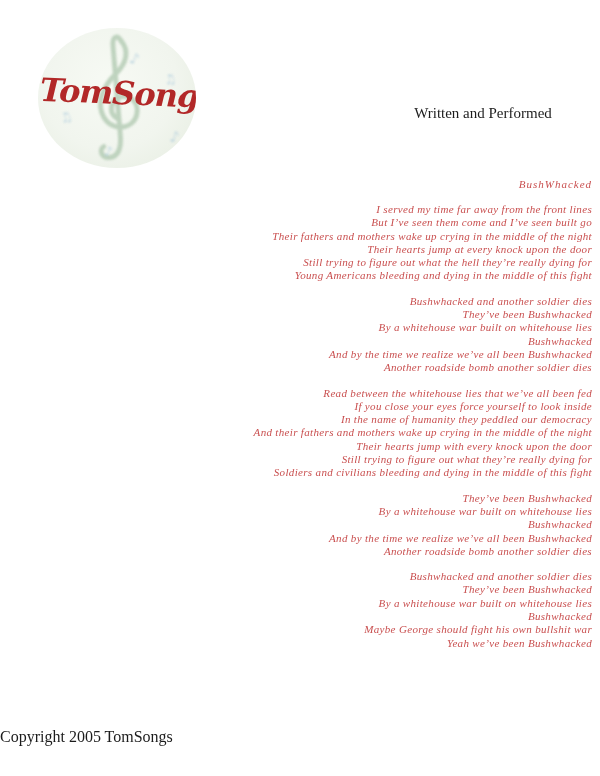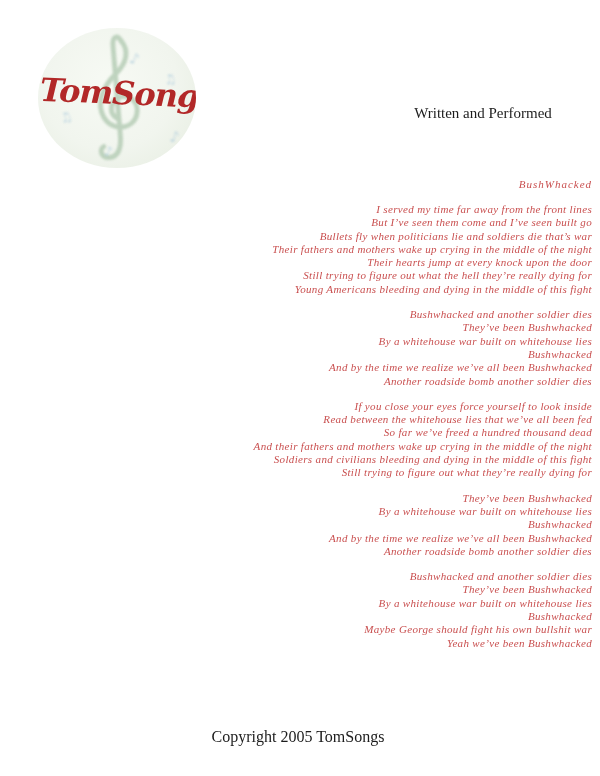--- a/index.html
+++ b/index.html
@@ -72,21 +72,20 @@
   }
   .song-title{
     font-size:11px;line-height:13px;
     letter-spacing:0.09em;
     margin-bottom:12px;
   }
   .stanza{margin-bottom:12px;}
   
   .footer{
     position:absolute;top:727px;left:0;width:596px;
-    text-align:center;
     font-size:16px;line-height:20px;
     color:var(--ink);
   }
 </style>
 </head>
 <body>
 
 <div class="logo">
   <svg class="clef-svg" viewBox="0 0 100 220" aria-hidden="true">
     <g fill="none" stroke="var(--clef-green)" stroke-width="8" stroke-linecap="round">
@@ -105,41 +104,41 @@
 <div class="credits">
   <div>Written and Performed</div>
 </div>
 
 <div class="sheet">
   <div class="song-title">BushWhacked</div>
   <div id="stanzas">
       <div class="stanza">
         <div class="lyric-line">I served my time far away from the front lines</div>
         <div class="lyric-line">But I’ve seen them come and I’ve seen built go</div>
-        <div class="lyric-line">Bullets fly when politicians lie and soldiers die that’s war</div>
         <div class="lyric-line">Their fathers and mothers wake up crying in the middle of the night</div>
         <div class="lyric-line">Their hearts jump at every knock upon the door</div>
         <div class="lyric-line">Still trying to figure out what the hell they’re really dying for</div>
         <div class="lyric-line">Young Americans bleeding and dying in the middle of this fight</div>
       </div>
       <div class="stanza">
         <div class="lyric-line">Bushwhacked and another soldier dies</div>
         <div class="lyric-line">They’ve been Bushwhacked</div>
         <div class="lyric-line">By a whitehouse war built on whitehouse lies</div>
         <div class="lyric-line">Bushwhacked</div>
         <div class="lyric-line">And by the time we realize we’ve all been Bushwhacked</div>
         <div class="lyric-line">Another roadside bomb another soldier dies</div>
       </div>
       <div class="stanza">
+        <div class="lyric-line">Read between the whitehouse lies that we’ve all been fed</div>
         <div class="lyric-line">If you close your eyes force yourself to look inside</div>
-        <div class="lyric-line">Read between the whitehouse lies that we’ve all been fed</div>
-        <div class="lyric-line">So far we’ve freed a hundred thousand dead</div>
+        <div class="lyric-line">In the name of humanity they peddled our democracy</div>
         <div class="lyric-line">And their fathers and mothers wake up crying in the middle of the night</div>
+        <div class="lyric-line">Their hearts jump with every knock upon the door</div>
+        <div class="lyric-line">Still trying to figure out what they’re really dying for</div>
         <div class="lyric-line">Soldiers and civilians bleeding and dying in the middle of this fight</div>
-        <div class="lyric-line">Still trying to figure out what they’re really dying for</div>
       </div>
       <div class="stanza">
         <div class="lyric-line">They’ve been Bushwhacked</div>
         <div class="lyric-line">By a whitehouse war built on whitehouse lies</div>
         <div class="lyric-line">Bushwhacked</div>
         <div class="lyric-line">And by the time we realize we’ve all been Bushwhacked</div>
         <div class="lyric-line">Another roadside bomb another soldier dies</div>
       </div>
       <div class="stanza">
         <div class="lyric-line">Bushwhacked and another soldier dies</div>

